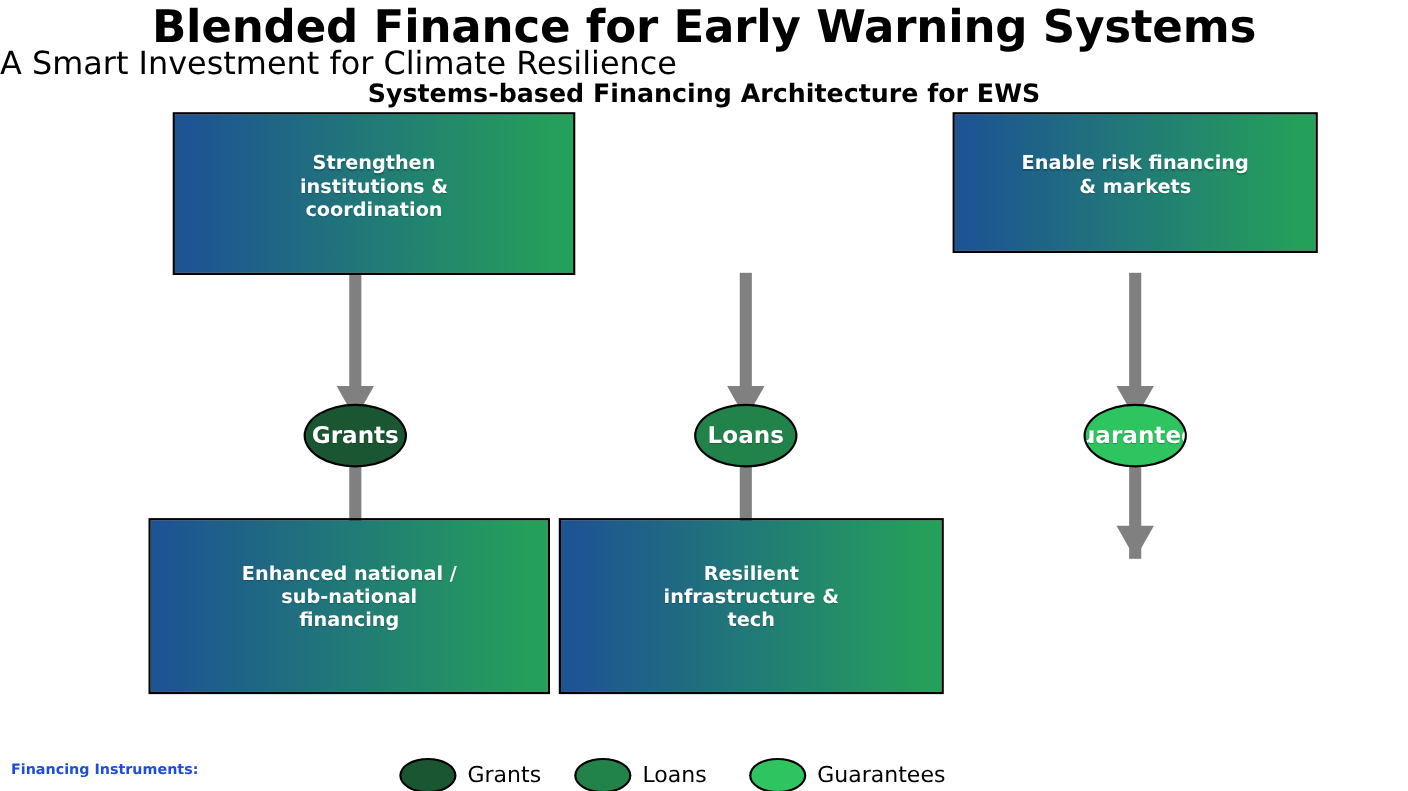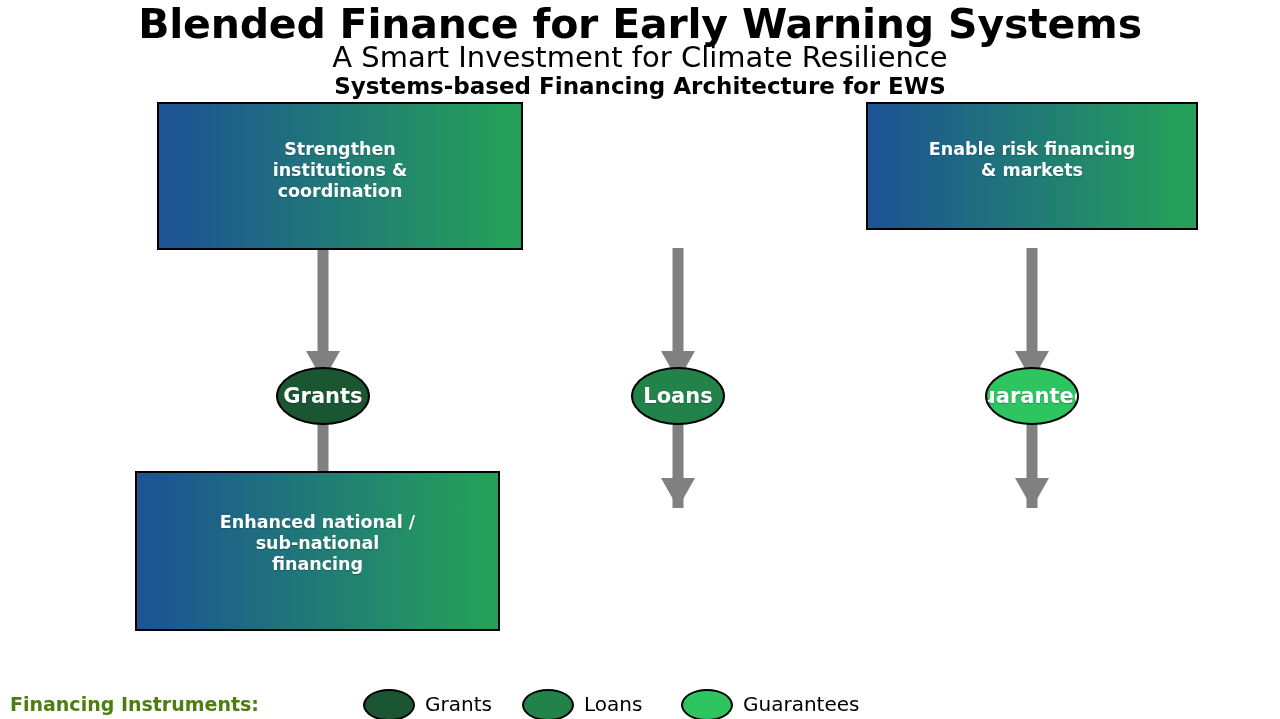--- a/index.html
+++ b/index.html
@@ -19,21 +19,21 @@
     font-family:"DejaVu Sans",sans-serif;
     font-weight:bold;
     font-size:41px;
     line-height:46px;
     color:#000000;
     letter-spacing:-0.2px;
     white-space:nowrap;
   }
   .subtitle{
     position:absolute;left:0;top:41px;width:1280px;
-    text-align:center;
+    text-align:left;
     font-family:"DejaVu Sans",sans-serif;
     font-weight:normal;
     font-size:29px;
     line-height:32px;
     color:#000000;
     white-space:nowrap;
   }
   .subsubtitle{
     position:absolute;left:0;top:73px;width:1280px;
     text-align:center;
@@ -106,21 +106,21 @@
   }
 
   
   .legend{
     position:absolute;left:0;top:684px;width:1280px;height:40px;
     z-index:6;
   }
   .legend-title{
     position:absolute;left:10px;top:9px;
     font-family:"DejaVu Sans",sans-serif;
-    font-weight:bold;font-size:19px;color:#4d7c0f;
+    font-weight:bold;font-size:13px;color:#1d4ed8;
     white-space:nowrap;
   }
   .legend-item{position:absolute;top:0;height:40px;}
   .legend-swatch{
     position:absolute;left:0;top:5px;
     width:52px;height:32px;
     border:2.5px solid #000000;
     border-radius:50%;
     box-sizing:border-box;
   }
@@ -184,20 +184,25 @@
   </div>
   <div class="ellipse" style="left:985px;top:367px;width:94px;height:58px;background:#2ec45f;">
     <div class="elabel">Guarantees</div>
   </div>
 
   <div class="gbox bottombox" style="left:135px;top:471px;width:365px;height:160px;">
     <div class="boxlabel">Enhanced national /
 sub-national
 financing</div>
   </div>
+  <div class="gbox bottombox" style="left:508px;top:471px;width:350px;height:160px;">
+    <div class="boxlabel">Resilient
+infrastructure &amp;
+tech</div>
+  </div>
 
   <div class="legend">
     <div class="legend-title">Financing Instruments:</div>
 
     <div class="legend-item" style="left:363px;width:160px;">
       <div class="legend-swatch" style="background:#1a5632;"></div>
       <div class="legend-text">Grants</div>
     </div>
 
     <div class="legend-item" style="left:522px;width:160px;">

